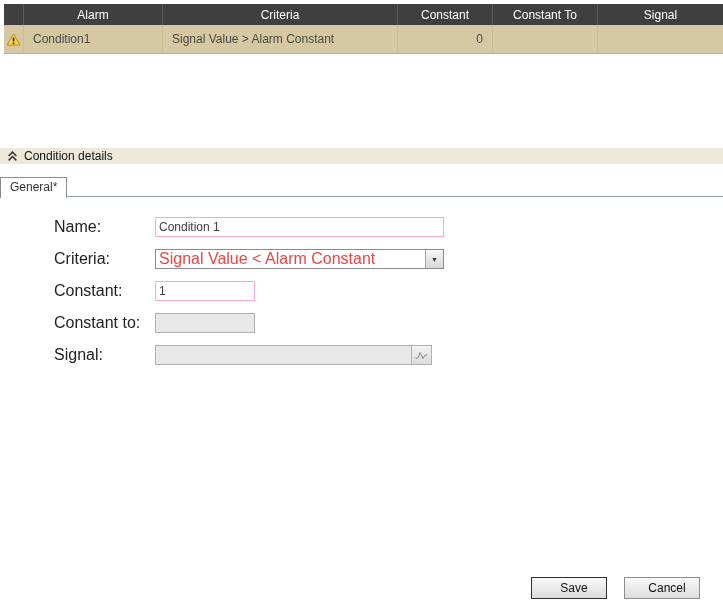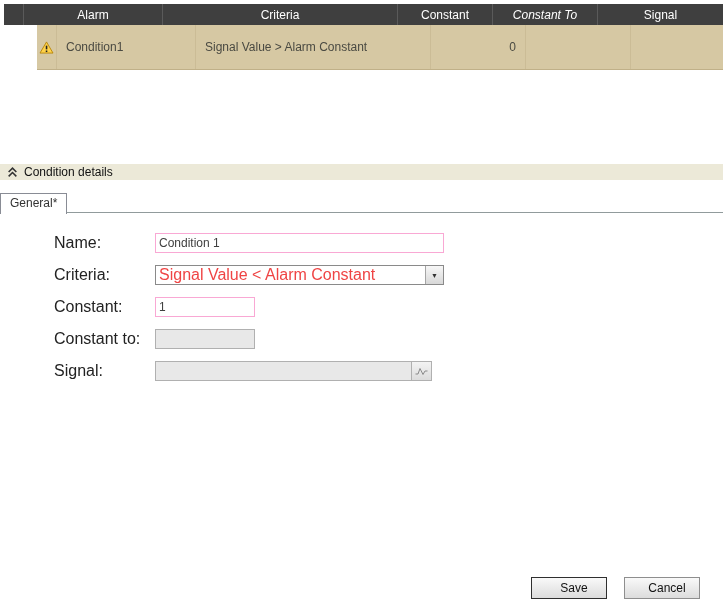--- a/index.html
+++ b/index.html
@@ -14,24 +14,24 @@
   .grid-header{display:flex;height:21px;background:var(--header-bg,#3f3f3f);color:var(--header-text,#fff);}
   .grid-header .cell{
     display:flex;align-items:center;justify-content:center;
     border-right:1px solid #5a5a5a;box-sizing:border-box;font-size:12px;
   }
   .grid-header .cell:last-child{border-right:none;}
   .col-icon{width:20px;flex:none;}
   .col-name{width:139px;flex:none;}
   .col-criteria{width:235px;flex:none;}
   .col-constant{width:95px;flex:none;}
-  .col-constantto{width:105px;flex:none;font-style:italic;}
+  .col-constantto{width:105px;flex:none;}
   .col-signal{flex:1;}
-  .grid-row{display:flex;height:45px;background:var(--row-bg,#d6c8a3);
-    border-bottom:1px solid #c0b088;box-sizing:border-box;color:var(--row-text,#4a4a42);margin-left:33px;}
+  .grid-row{display:flex;height:29px;background:var(--row-bg,#d6c8a3);
+    border-bottom:1px solid #c0b088;box-sizing:border-box;color:var(--row-text,#4a4a42);}
   .grid-row .cell{display:flex;align-items:center;border-right:1px solid #cbbc96;box-sizing:border-box;}
   .grid-row .cell:last-child{border-right:none;}
   .grid-row .col-icon{justify-content:center;}
   .grid-row .col-name,.grid-row .col-criteria{padding-left:9px;}
   .grid-row .col-constant{justify-content:flex-end;padding-right:9px;}
   .grid-empty{height:94px;background:#fff;}
 
   
   .details-bar{height:16px;background:var(--details-bar-bg,#ece9d8);
     display:flex;align-items:center;padding-left:7px;gap:6px;cursor:default;}

